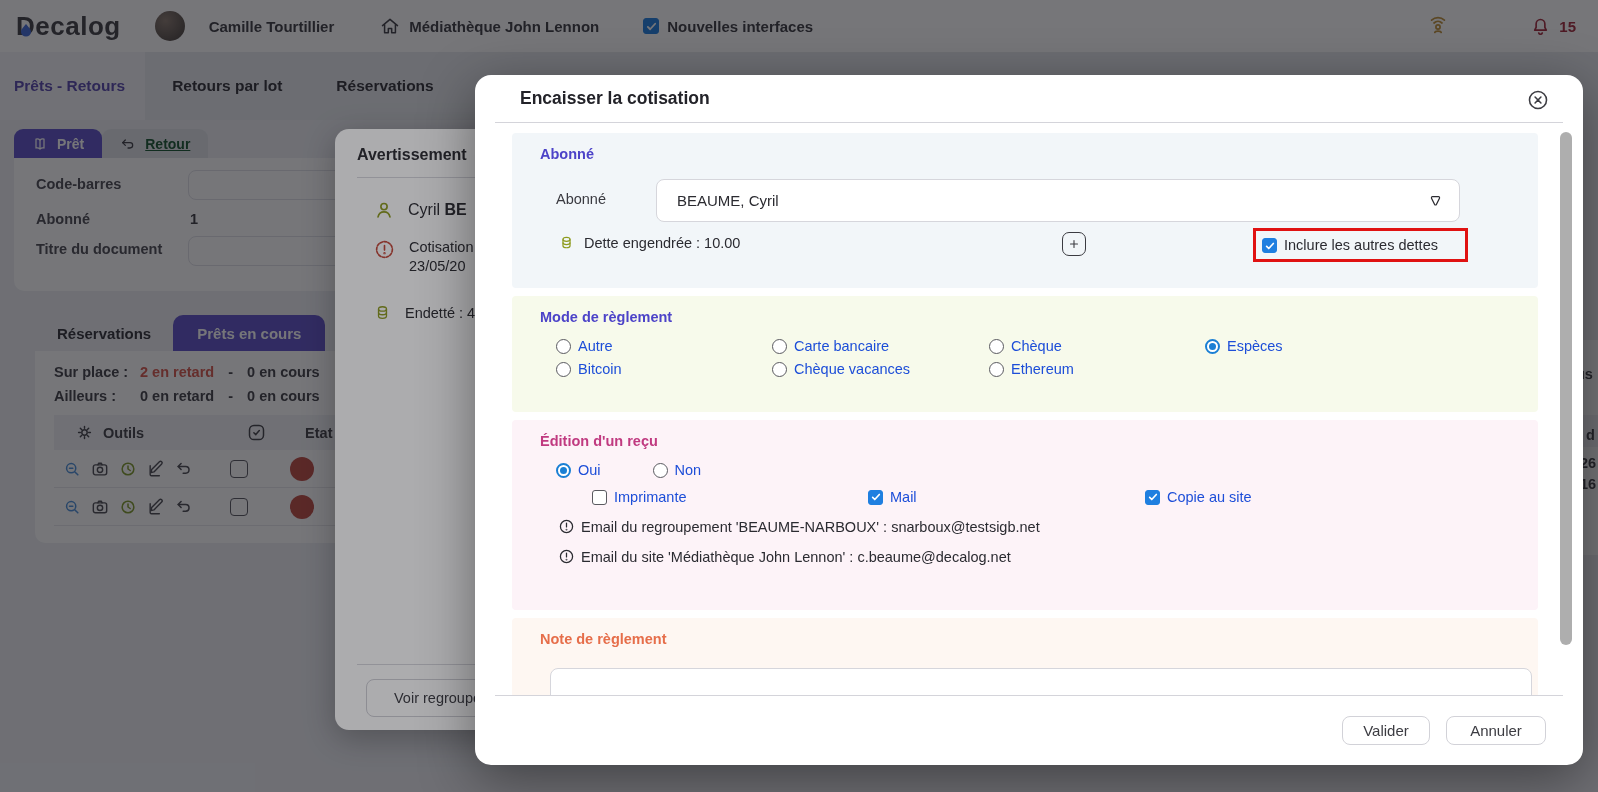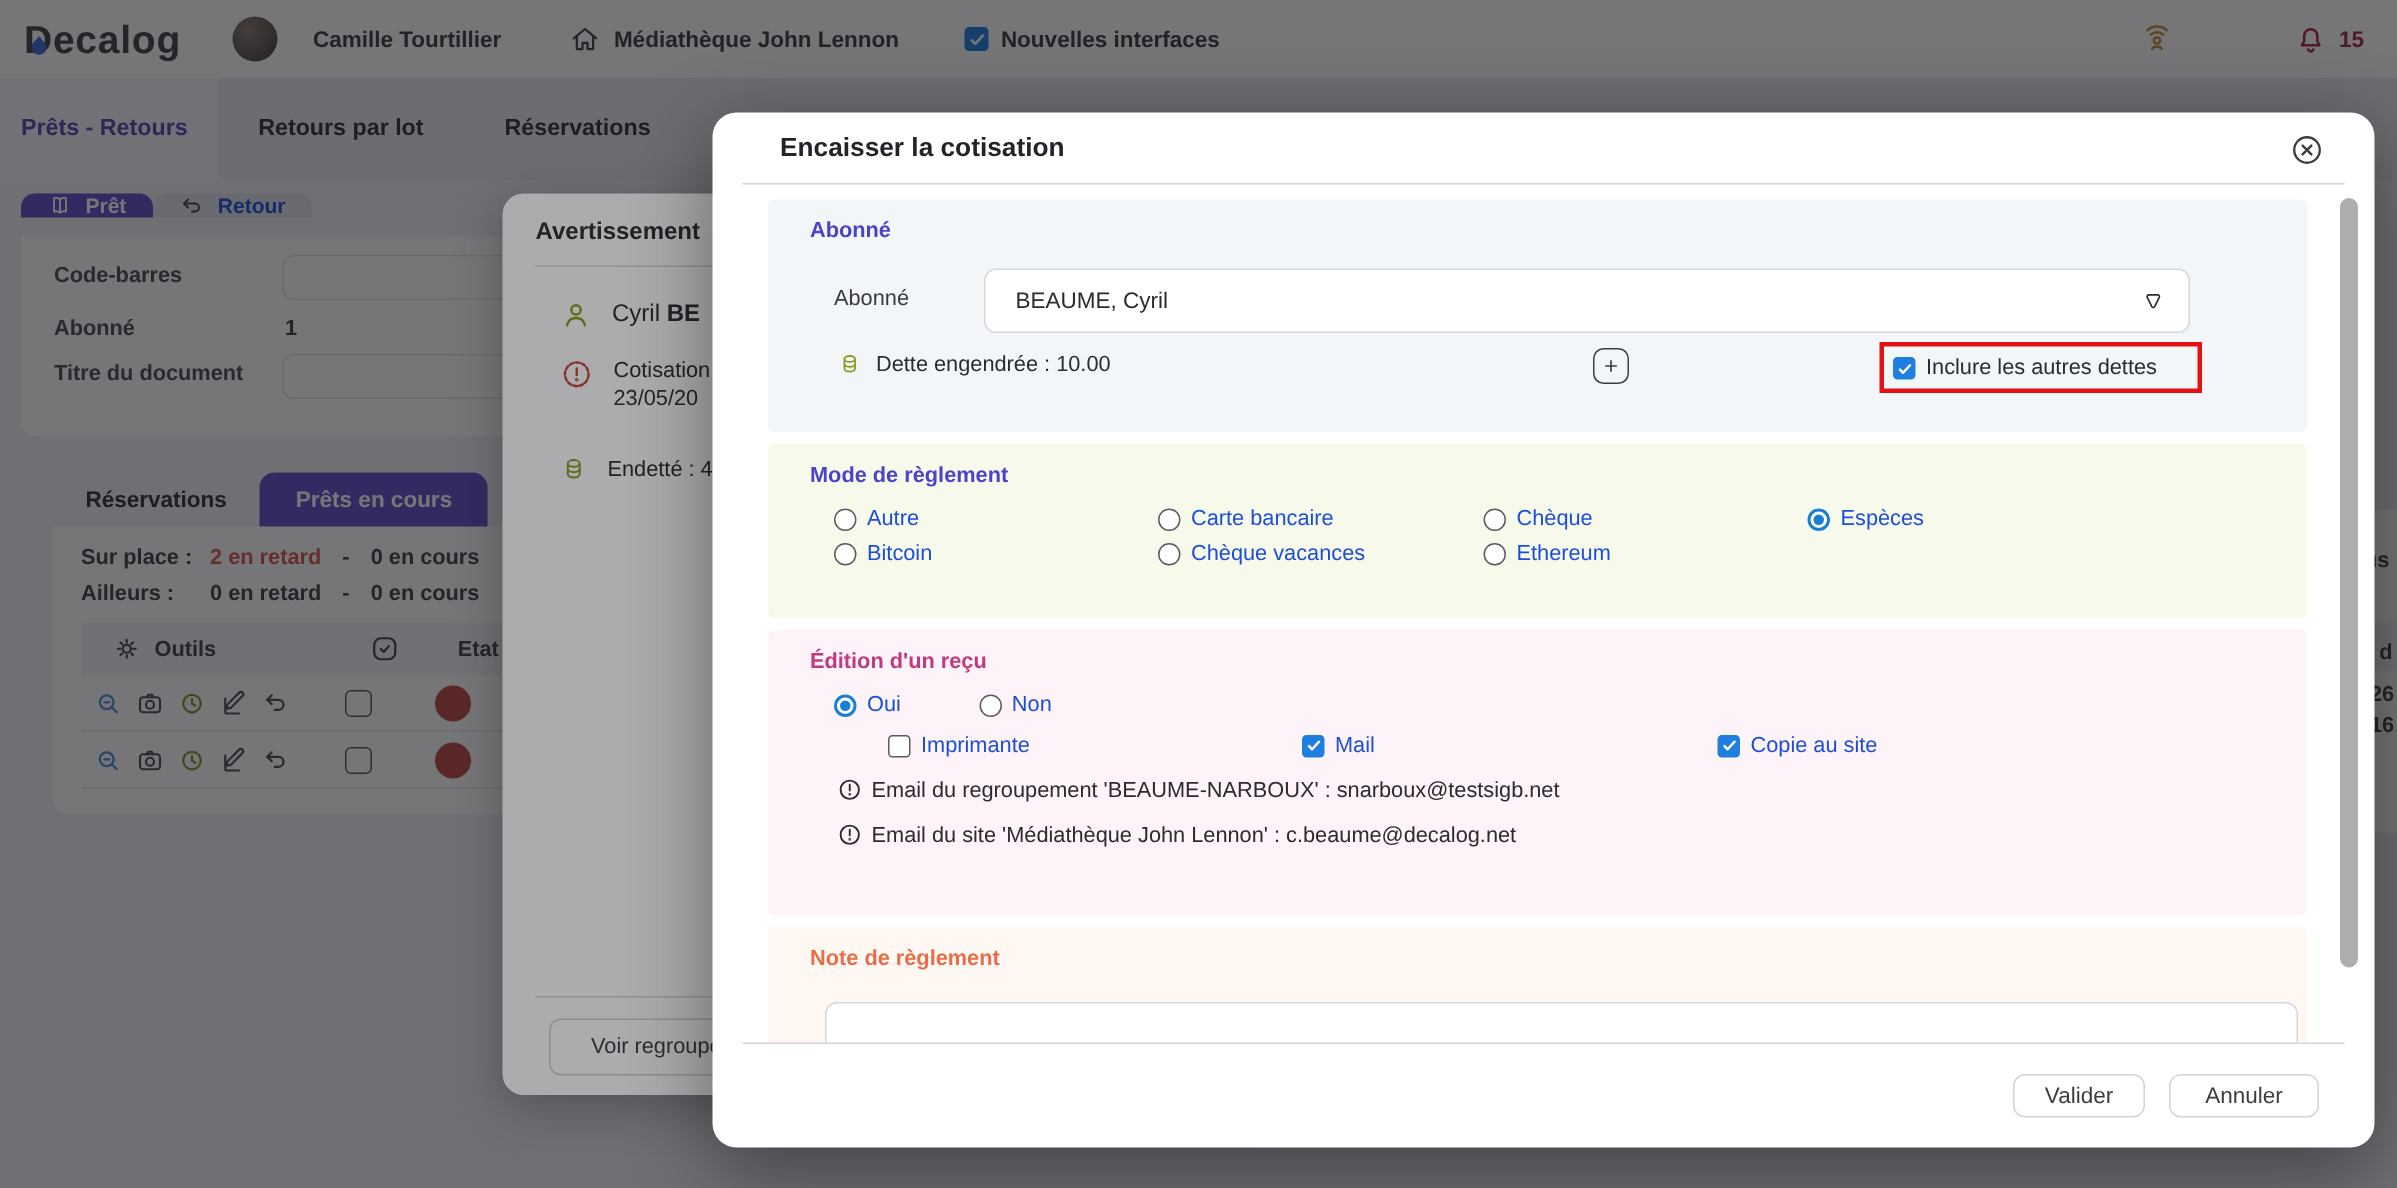--- a/index.html
+++ b/index.html
@@ -29,23 +29,23 @@
   
   .radio{width:15px;height:15px;border:1.6px solid #5a5a60;border-radius:50%;background:#fff;position:relative;}
   .checked .radio{border:2px solid #1a7fd4;}
   .checked .radio::after{content:""; position:absolute; inset:2px; background:#1a7fd4; border-radius:50%;}
   
   .tabbar{position:absolute; top:52px; left:0; right:0; height:68px; background:#e9ebef; display:flex; z-index:9;}
   .tab{padding:0 27px; display:flex; align-items:center; font-weight:bold; font-size:15.5px; color:#2f2f35;}
   .tab.active{background:#f4f5f8; color:#5748ad; padding:0 20px 0 14px;}
   
   .loan-tabs{position:absolute; top:129px; left:14px; display:flex; z-index:8;}
-  .loan-tab{height:16px; padding:0 18px; display:flex; align-items:center; gap:9px; border-radius:9px 9px 0 0; font-size:14px; font-weight:bold;}
+  .loan-tab{height:29px; padding:0 18px; display:flex; align-items:center; gap:9px; border-radius:9px 9px 0 0; font-size:14px; font-weight:bold;}
   .loan-tab.pret{background:#5e51c8; color:#fff;}
-  .loan-tab.retour{background:#e2e4e9; color:#1d4ed8;}
+  .loan-tab.retour{background:#e2e4e9; color:#14532d;text-decoration:underline;}
   .loan-card{position:absolute; top:158px; left:14px; width:452px; height:133px; background:#fff; border-radius:0 10px 10px 10px; z-index:7;}
   .lc-label{position:absolute; left:22px; font-size:14.5px; font-weight:bold; color:#4a4a52;}
   .lc-input{position:absolute; left:174px; width:262px; height:30px; background:#fff; border:1px solid #e1e2e8; border-radius:8px; font:inherit; font-size:14px; padding:0 10px;}
   .lc-value{position:absolute; left:176px; font-size:14.5px; font-weight:bold; color:#3a3a40;}
   
   .loans-tabs{position:absolute; top:315px; left:35px; display:flex; align-items:center; z-index:8;}
   .ltab{height:36px; display:flex; align-items:center; padding:0 22px; font-size:15px; font-weight:bold; color:#2f2f35;}
   .ltab.active{background:#5e51c8; color:#fff; border-radius:10px 10px 0 0; padding:0 24px;}
   .loans-card{position:absolute; top:351px; left:35px; width:430px; height:192px; background:#fff; border-radius:0 10px 10px 10px; z-index:7;}
   .stats{padding:9px 0 0 19px; font-size:14.5px; font-weight:bold; color:#3f3f45; line-height:24px;}

